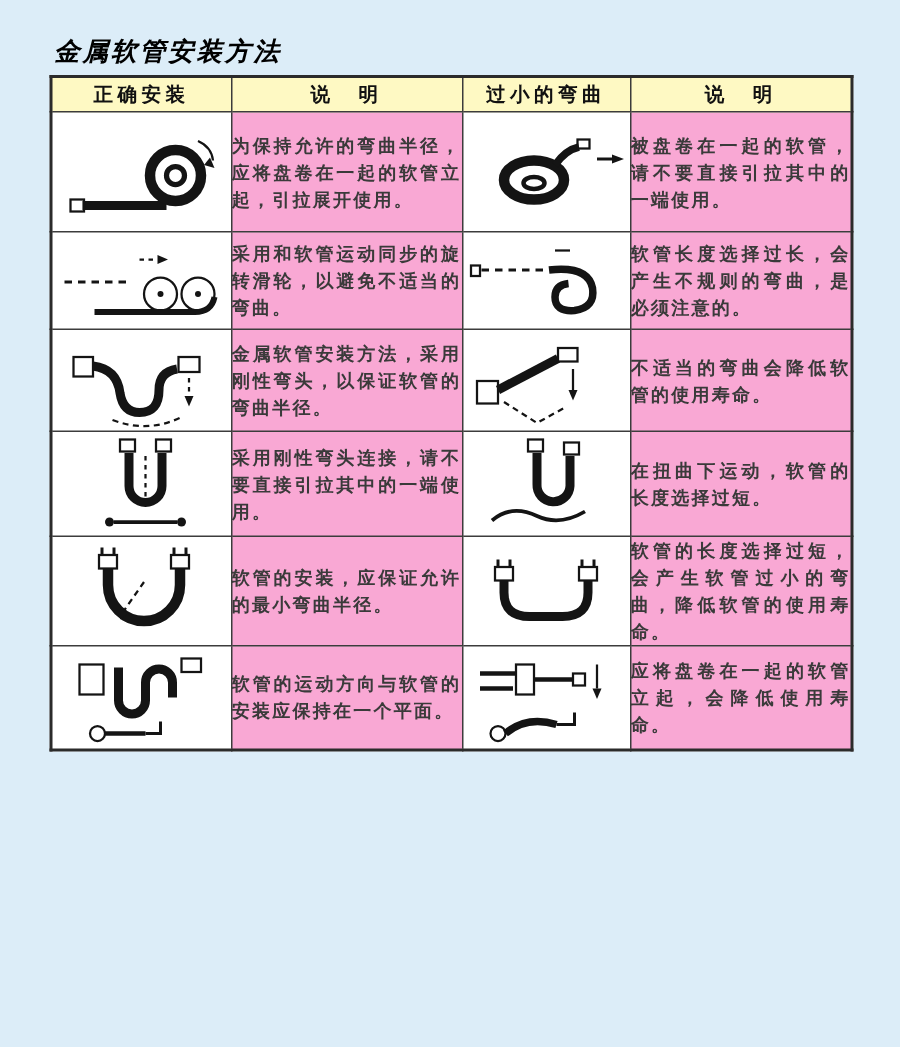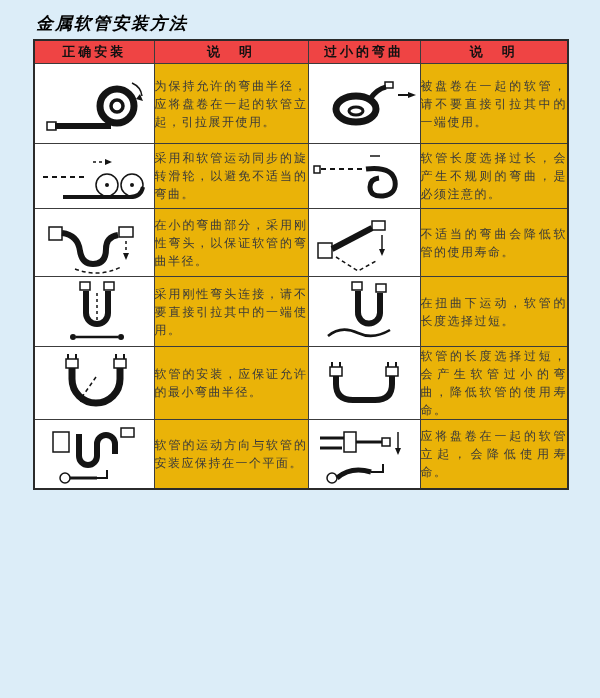--- a/index.html
+++ b/index.html
@@ -3,62 +3,62 @@
 <meta charset="utf-8">
 <style>
   html,body{margin:0;padding:0;}
   body{
     width:600px;height:698px;
     background:#dcedf8;
     font-family:"Liberation Sans","DejaVu Sans",sans-serif;
     color:#222;
     overflow:hidden;
   }
-  .page{width:600px;height:698px;box-sizing:border-box;padding:10px 0 0 0;}
+  .page{width:600px;height:698px;box-sizing:border-box;padding:21px 0 0 0;}
   .title{
     margin:2px 0 4px 36px;
     font-family:"DejaVu Serif","Liberation Serif",serif;
     font-style:italic;
     font-weight:bold;
     font-size:17px;
     letter-spacing:2px;
     color:#000;
   }
   table.hose{
     margin-left:33px;
     width:534px;
     border-collapse:collapse;
     table-layout:fixed;
     border:2px solid #2b2b2b;
     background:#ffffff;
   }
   table.hose th{
-    background:#ef4444;
+    background:#fef9c3;
     border:1px solid #3c3c3c;
     height:22px;
     font-size:13px;
     font-weight:bold;
     letter-spacing:3px;
     color:#111;
     text-align:center;
     padding:0;
   }
   table.hose td{
     border:1px solid #3c3c3c;
     padding:0;
     vertical-align:middle;
   }
   td.img{
     background:#ffffff;
     text-align:center;
   }
   td.desc{
-    background:#eab308;
+    background:#f9a8d4;
     font-size:12px;
-    font-weight:normal;
+    font-weight:bold;
     color:#3a3a3a;
     line-height:1.5;
     letter-spacing:1.5px;
     padding:5px 8px 5px 10px;
     text-align:justify;
     vertical-align:middle;
   }
   tr.r1{height:80px;} tr.r2{height:72px;} tr.r3{height:65px;}
   tr.r4{height:68px;} tr.r5{height:67px;} tr.r6{height:70px;}
   tr.r7{height:65px;} tr.r8{height:70px;} tr.r9{height:64px;margin-left:43px;}
@@ -141,21 +141,21 @@
       <td class="img">
         <svg class="ill" width="114" height="64" viewBox="0 0 114 64">
           <rect class="s" x="12" y="16" width="13" height="13" stroke-width="1.5"></rect>
           <path class="s" d="M25 22 q16 2 18 18 q2 13 13 13 q13 0 13 -15 q0 -12 12 -14" stroke-width="6"></path>
           <rect class="s" x="82" y="16" width="14" height="10" stroke-width="1.5"></rect>
           <line class="s" x1="89" y1="30" x2="89" y2="42" stroke-width="1.5" stroke-dasharray="3 3"></line>
           <path d="M86 42 l3 7 3 -7 z" fill="#141414"></path>
           <path class="s" d="M38 58 q24 9 46 -2" stroke-width="1.5" stroke-dasharray="4 3"></path>
         </svg>
       </td>
-      <td class="desc">在小的弯曲部分，采用刚性弯头，以保证软管的弯曲半径。</td>
+      <td class="desc">金属软管安装方法，采用刚性弯头，以保证软管的弯曲半径。</td>
       <td class="img">
         <svg class="ill" width="104" height="64" viewBox="0 0 104 64">
           <rect class="s" x="6" y="32" width="14" height="15" stroke-width="1.5"></rect>
           <path class="s" d="M20 38 L60 17" stroke-width="6"></path>
           <rect class="s" x="60" y="10" width="13" height="9" stroke-width="1.5"></rect>
           <line class="s" x1="70" y1="24" x2="70" y2="38" stroke-width="1.5"></line>
           <path d="M67 38 l3 7 3 -7 z" fill="#141414"></path>
           <path class="s" d="M24 46 l22 14 l18 -10" stroke-width="1.5" stroke-dasharray="4 3"></path>
         </svg>
       </td>

